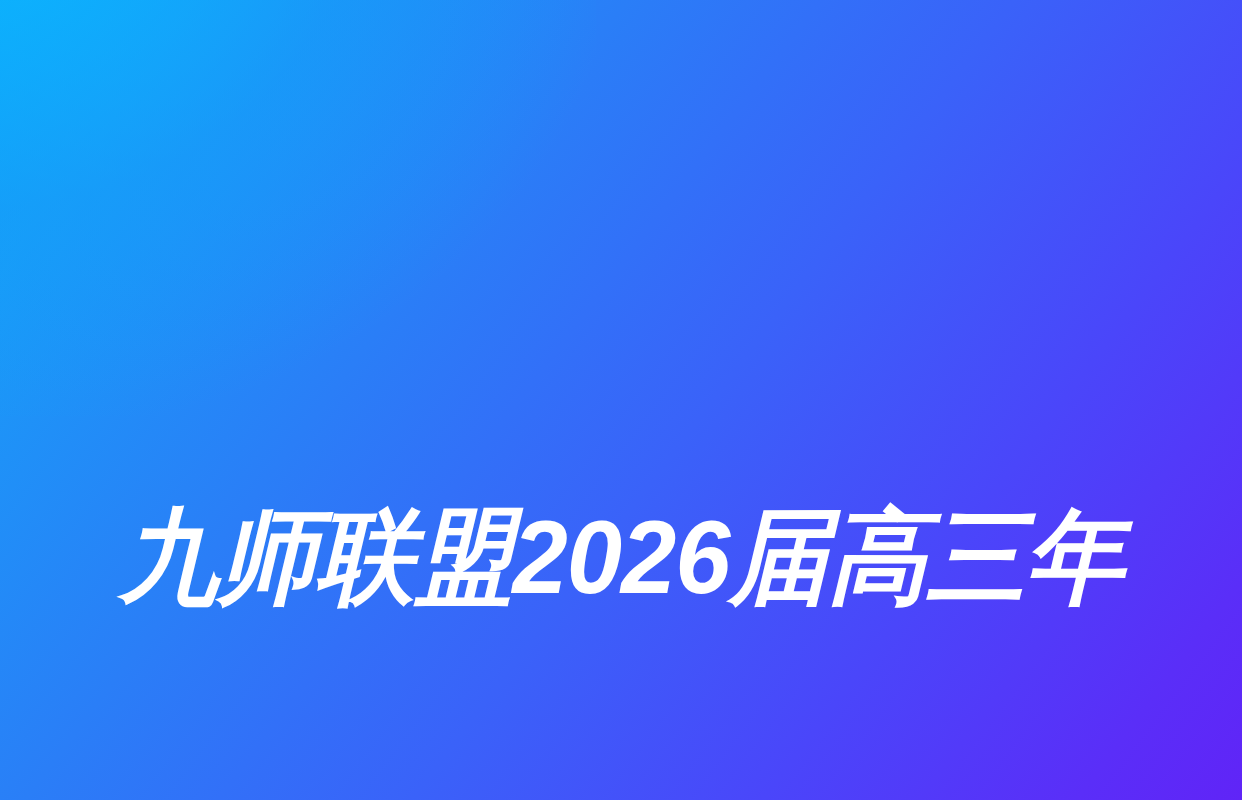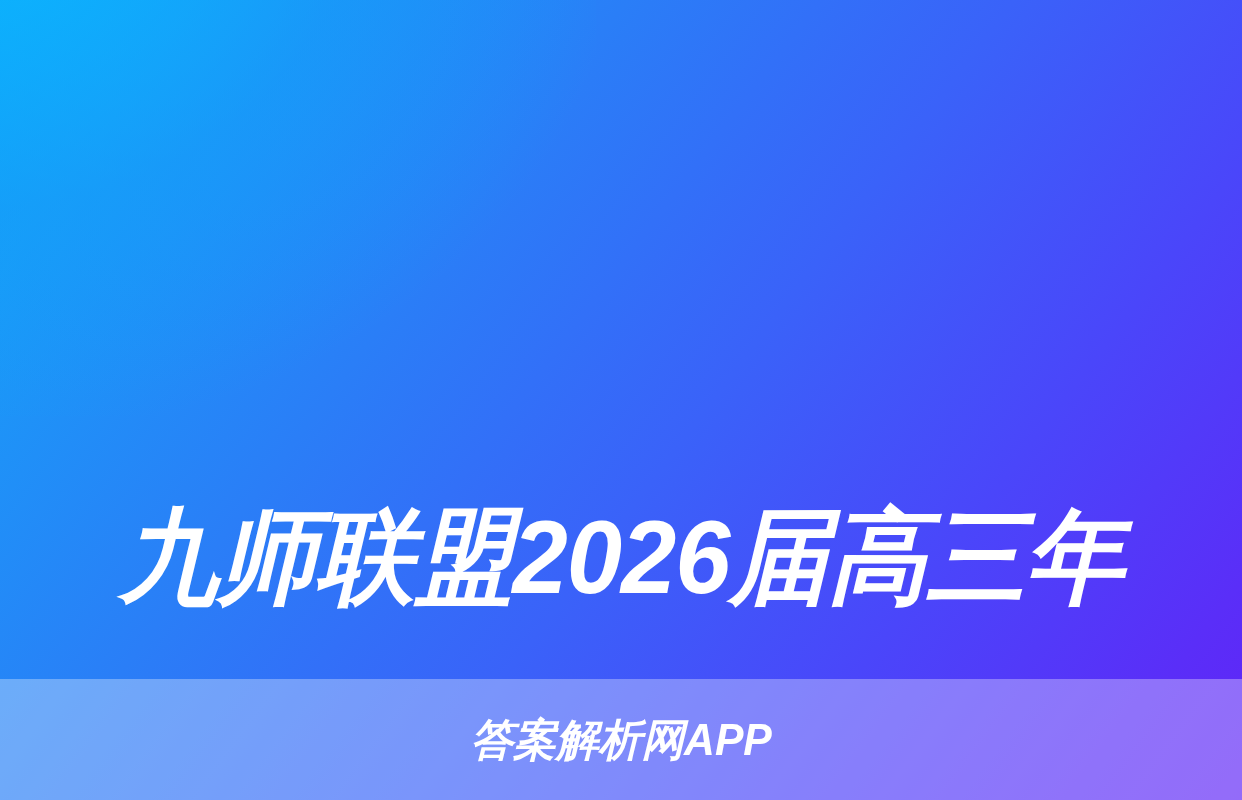--- a/index.html
+++ b/index.html
@@ -101,17 +101,14 @@
 <div id="stage">
 
   <div class="backdrop"></div>
 
   <div class="headline">
     <span class="line">九师联盟2026届高三年</span>
     
     
   </div>
 
-  <div class="watermark-band">
-    <span class="watermark-text">答案解析网APP</span>
-  </div>
 
 </div>
 
 </body></html>

